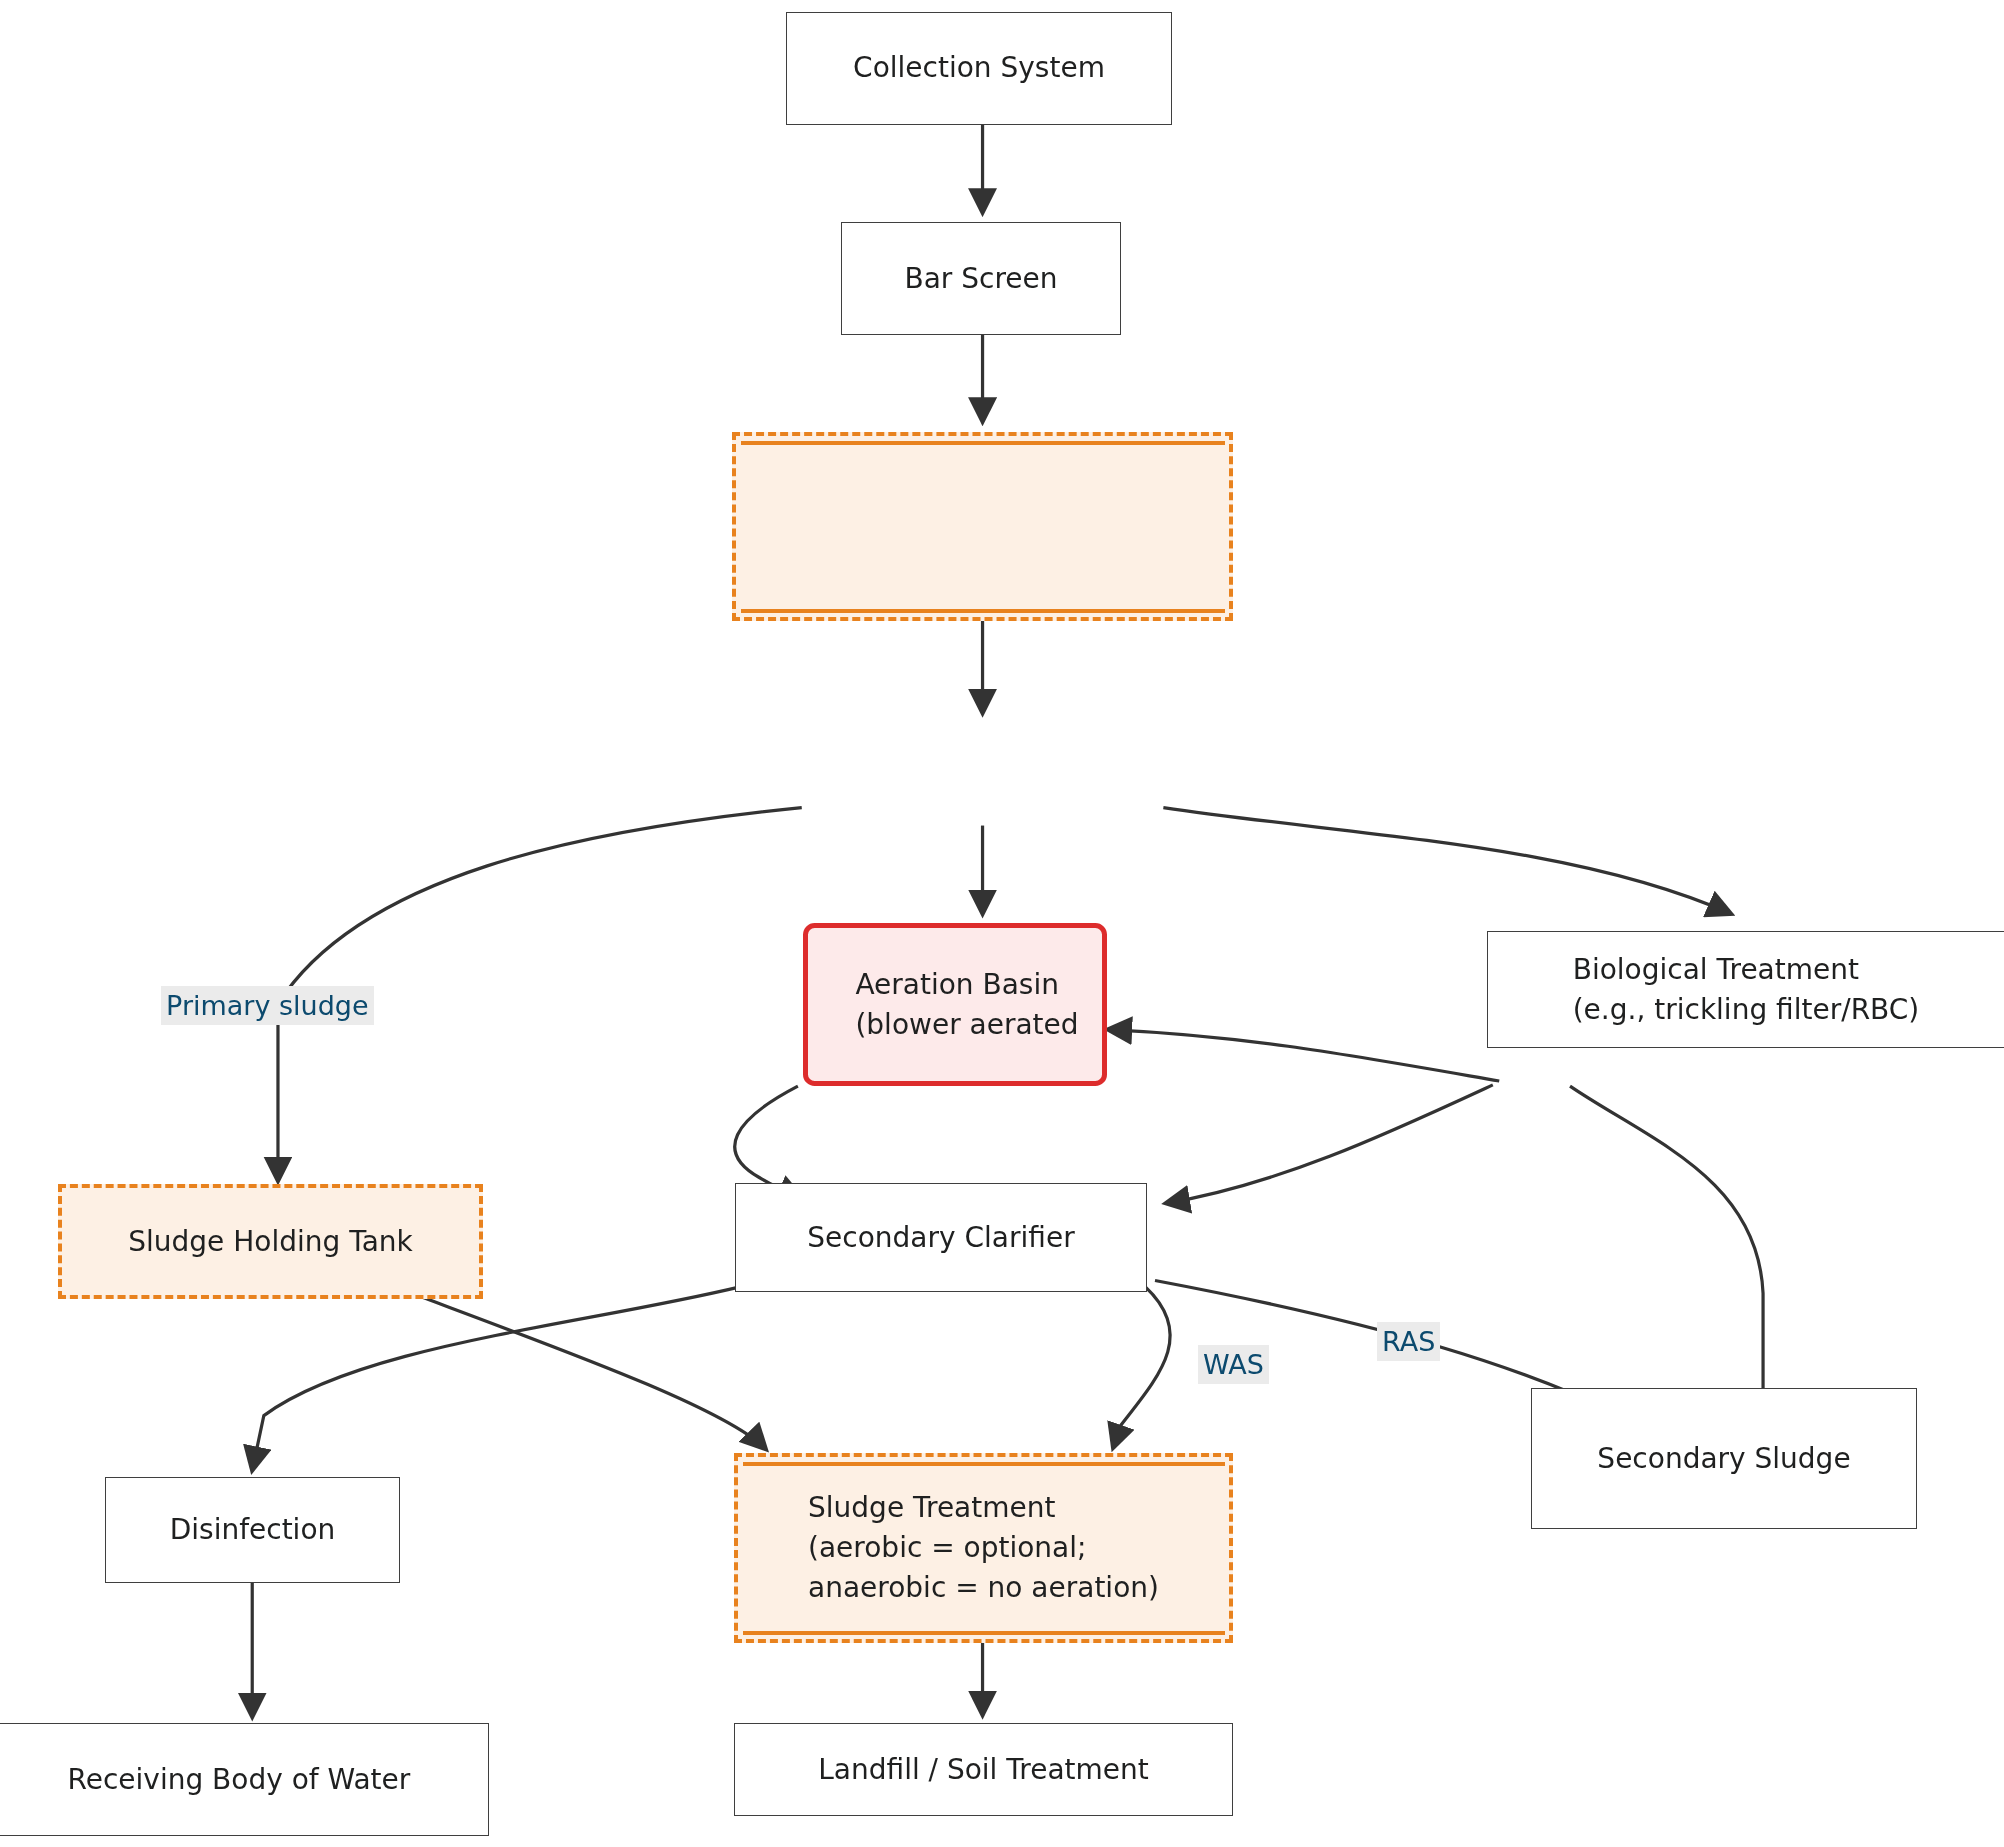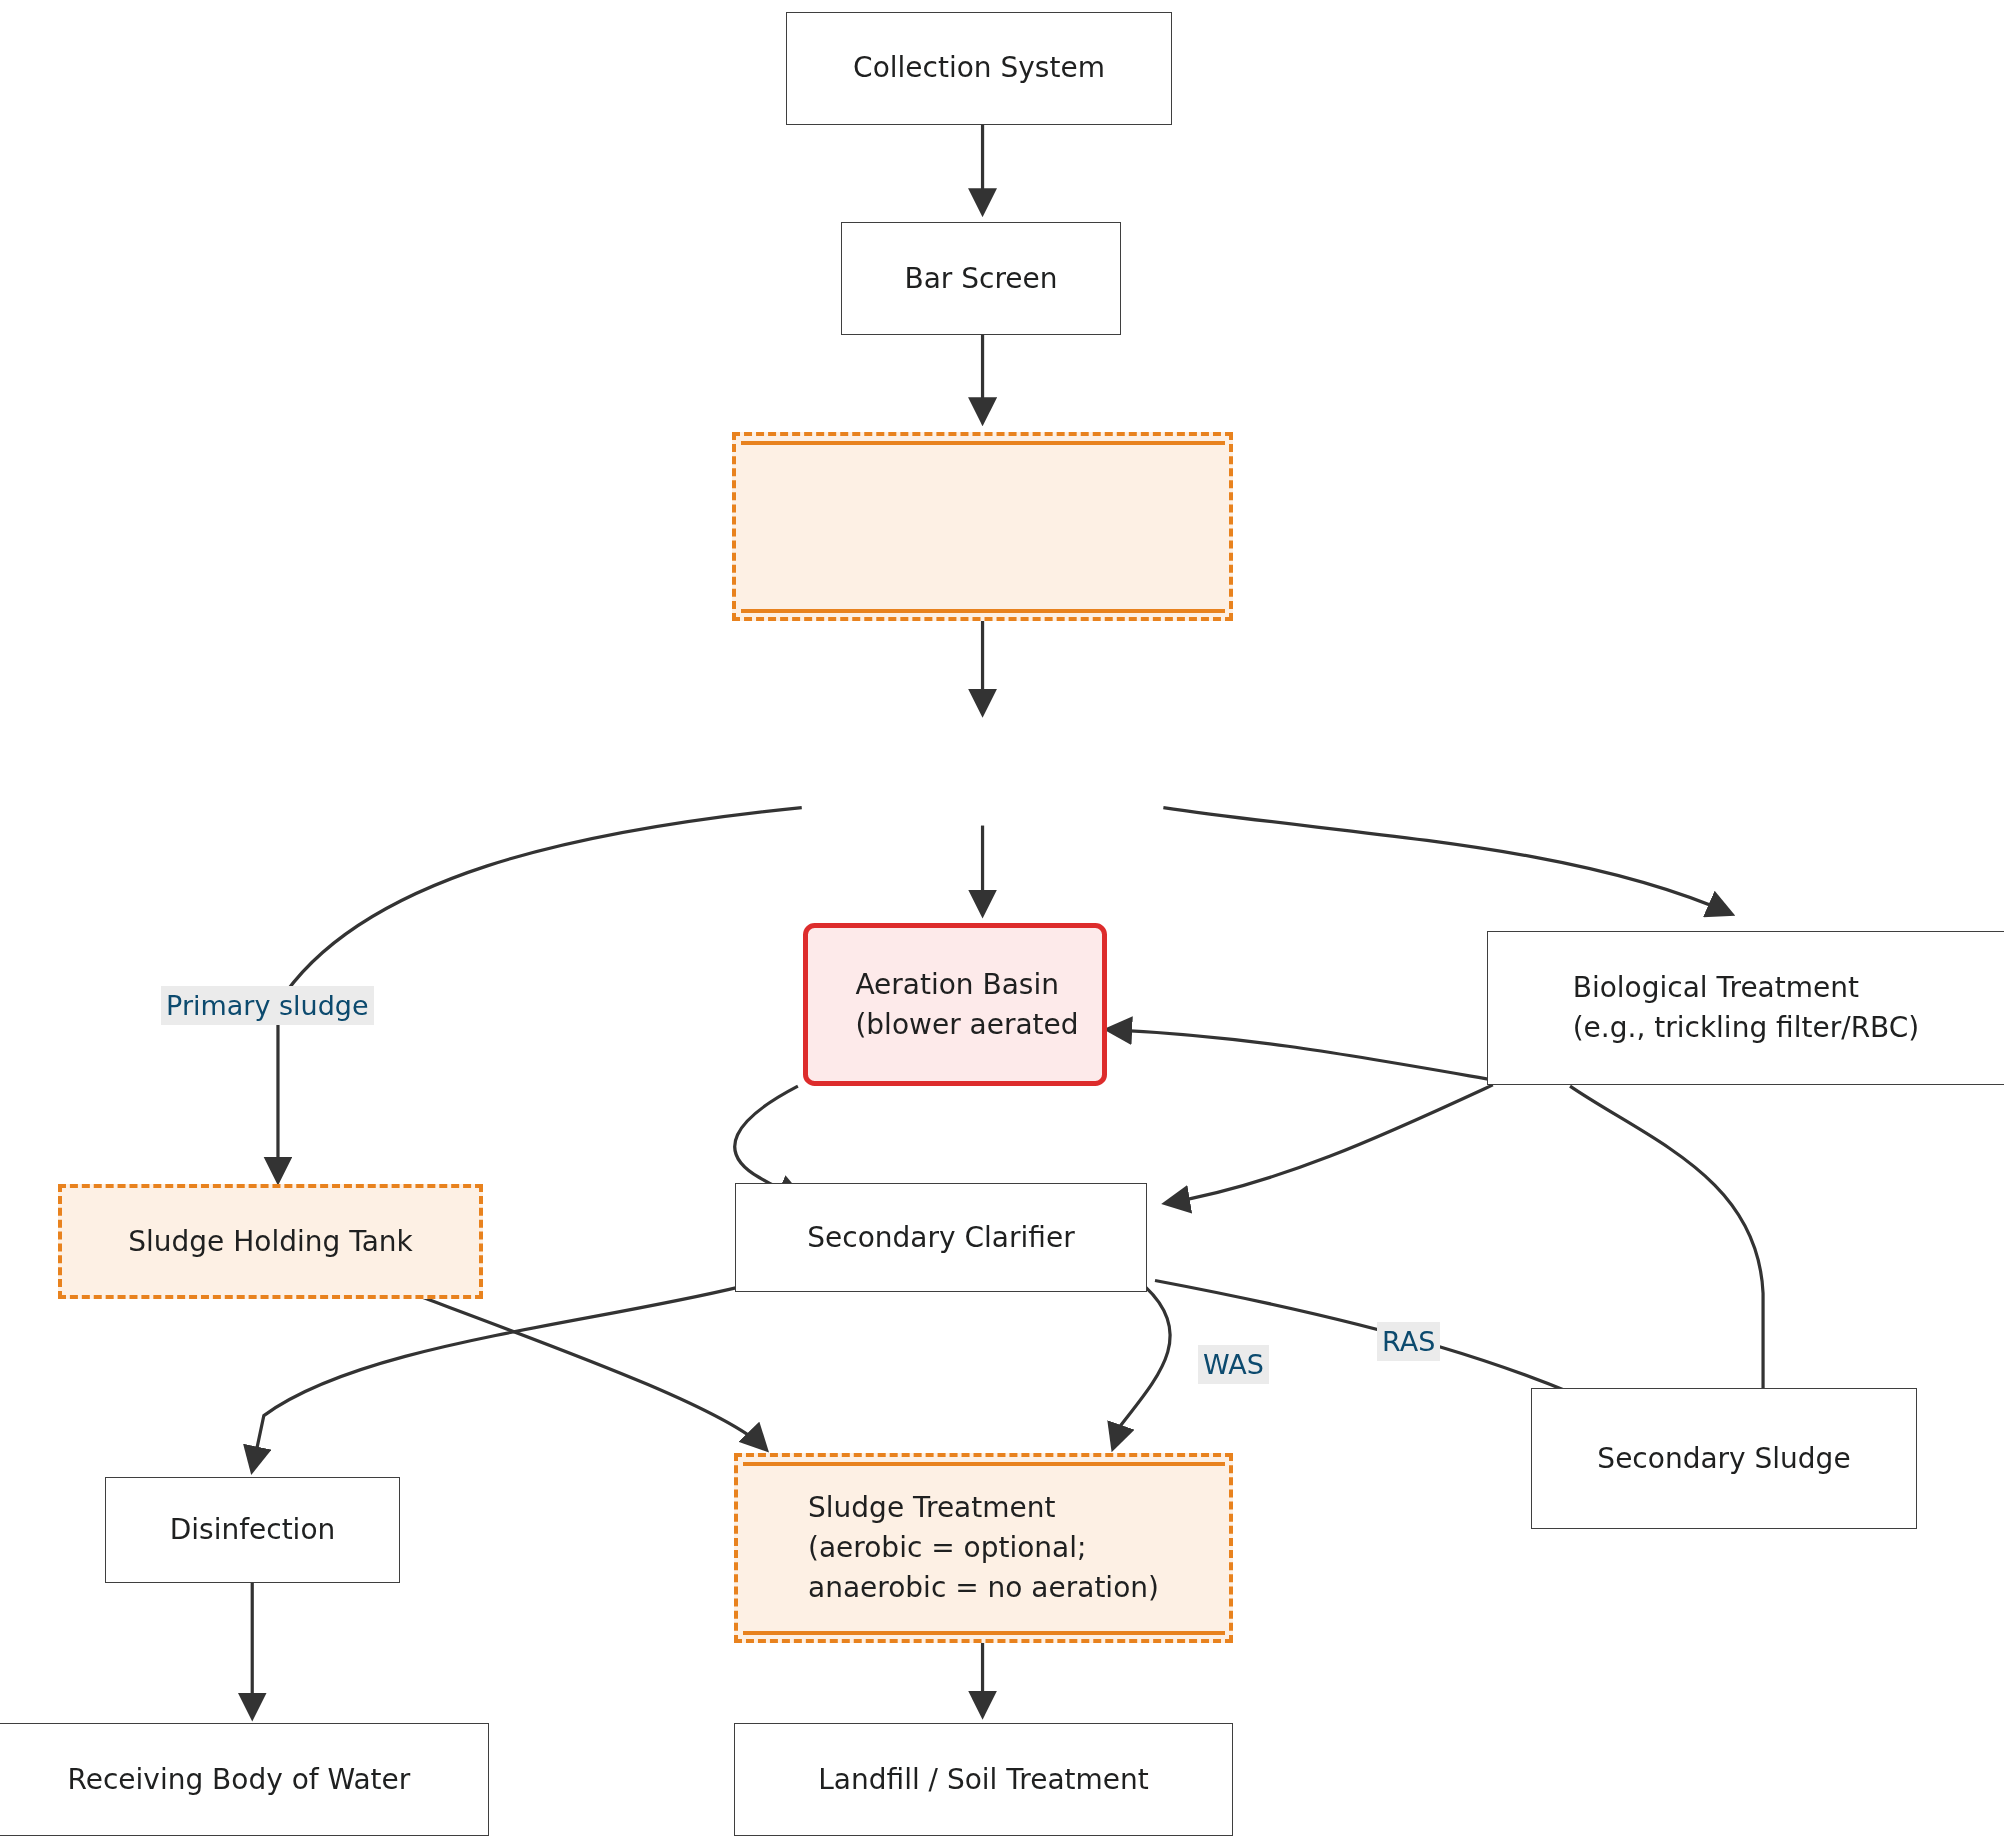--- a/index.html
+++ b/index.html
@@ -138,21 +138,21 @@
   <div class="node node-optional" style="left:732px; top:432px; width:501px; height:189px;">
     <span class="inner-solid"></span>
   </div>
 
 
   <div class="node node-aerated" style="left:803px; top:923px; width:304px; height:163px;">
     <span class="label">Aeration Basin
 (blower aerated</span>
   </div>
 
-  <div class="node node-plain" style="left:1487px; top:931px; width:518px; height:154px;">
+  <div class="node node-plain" style="left:1487px; top:931px; width:518px; height:117px;">
     <span class="label">Biological Treatment
 (e.g., trickling filter/RBC)</span>
   </div>
 
   <div class="node node-optional no-solid" style="left:58px; top:1184px; width:425px; height:115px;">
 
     <span class="label">Sludge Holding Tank</span>
   </div>
 
   <div class="node node-plain" style="left:735px; top:1183px; width:412px; height:109px;">
@@ -171,21 +171,21 @@
   </div>
 
   <div class="node node-plain" style="left:1531px; top:1388px; width:386px; height:141px;">
     <span class="label">Secondary Sludge</span>
   </div>
 
   <div class="node node-plain" style="left:-11.6px; top:1723px; width:501px; height:113px;">
     <span class="label">Receiving Body of Water</span>
   </div>
 
-  <div class="node node-plain" style="left:734px; top:1723px; width:499px; height:113px;">
+  <div class="node node-plain" style="left:734px; top:1723px; width:499px; height:93px;">
     <span class="label">Landfill / Soil Treatment</span>
   </div>
 
   <div class="edge-label" style="left:161px; top:986px;">Primary sludge</div>
 
   <div class="edge-label" style="left:1198px; top:1345px;">WAS</div>
 
   <div class="edge-label" style="left:1377px; top:1322px;">RAS</div>
 
 </div>

